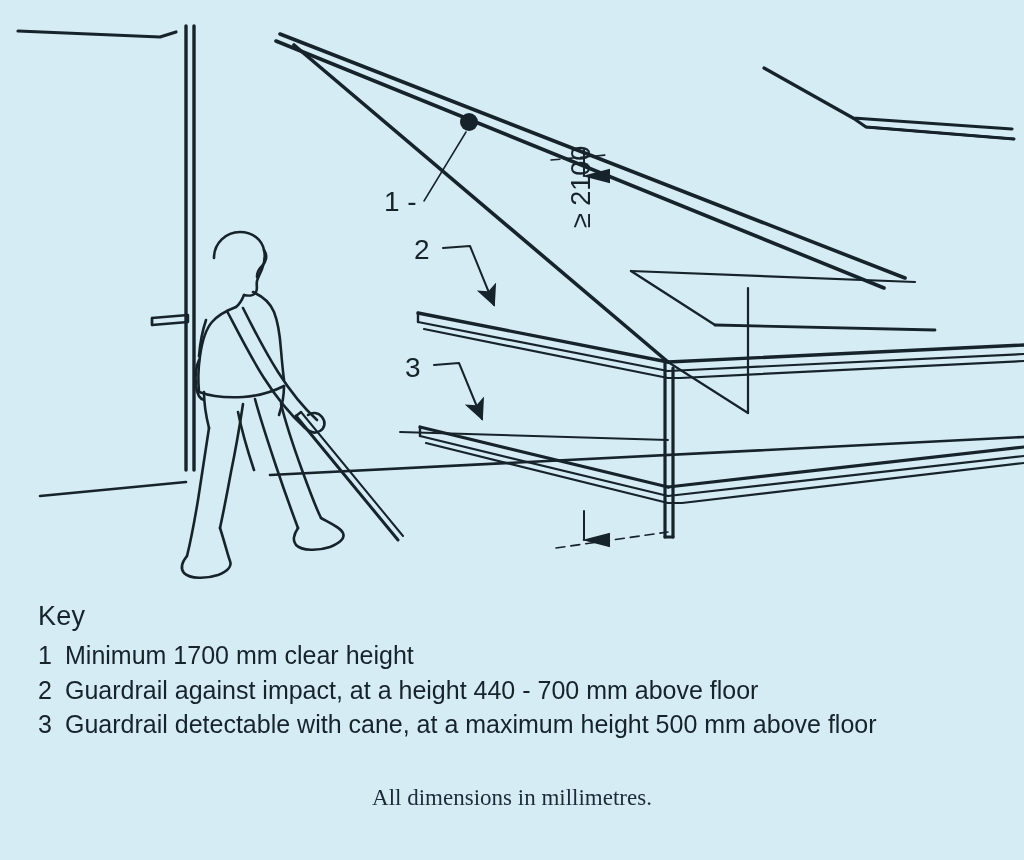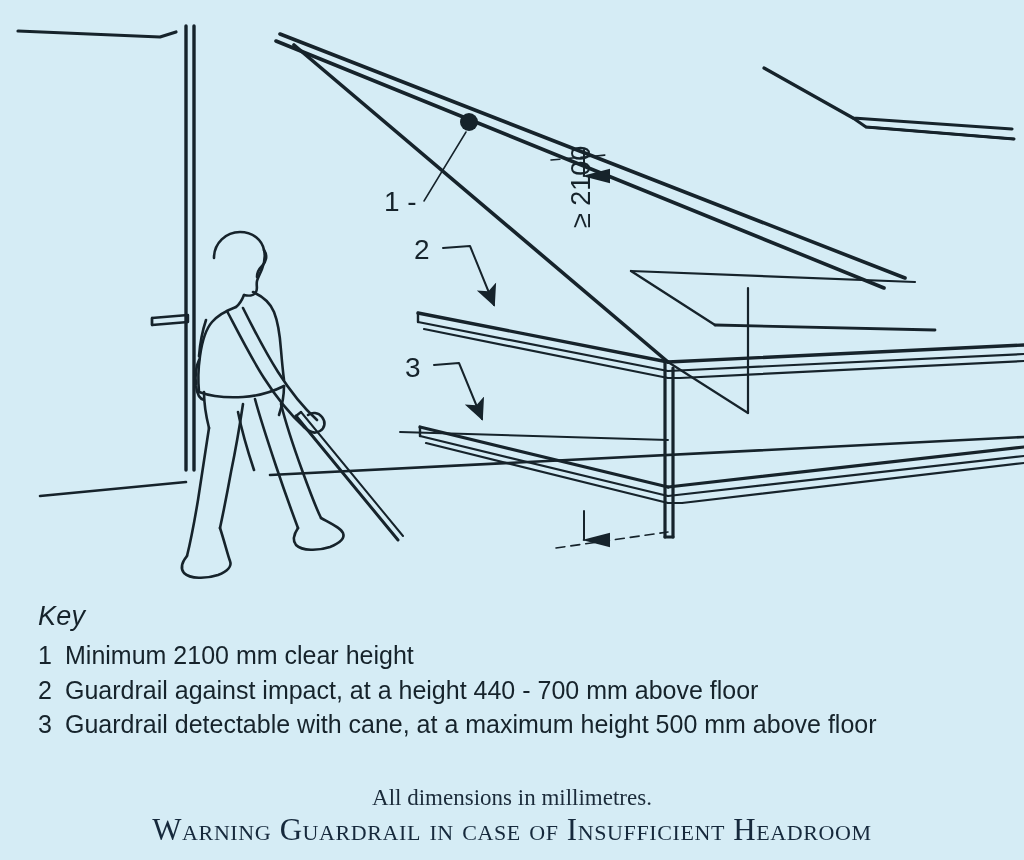--- a/index.html
+++ b/index.html
@@ -24,21 +24,20 @@
     height: 860px;
   }
   .key-block {
     position: absolute;
     left: 38px;
     top: 603px;
     width: 960px;
   }
   .key-title {
     font-family: "Liberation Sans", sans-serif;
-    font-style: italic;
     font-size: 27px;
     color: #16232b;
     line-height: 1.0;
     margin: 0 0 8px 0;
     letter-spacing: 0.2px;
   }
   .key-row {
     display: flex;
     align-items: baseline;
     font-family: "Liberation Sans", sans-serif;
@@ -279,31 +278,30 @@
 
   <div class="callout" id="callout-1">1 -</div>
   <div class="callout" id="callout-2">2</div>
   <div class="callout" id="callout-3">3</div>
 
   <div class="key-block">
     <div class="key-title">Key</div>
 
     <div class="key-row">
       <span class="key-num">1</span>
-      <span class="key-text">Minimum 2100 mm clear height</span>
+      <span class="key-text">Minimum 1700 mm clear height</span>
     </div>
 
     <div class="key-row">
       <span class="key-num">2</span>
       <span class="key-text">Guardrail against impact, at a height 440 - 700 mm above floor</span>
     </div>
 
     <div class="key-row">
       <span class="key-num">3</span>
       <span class="key-text">Guardrail detectable with cane, at a maximum height 500 mm above floor</span>
     </div>
   </div>
 
   <div class="dims-note">All dimensions in millimetres.</div>
 
-  <div class="fig-title">Warning Guardrail in case of Insufficient Headroom</div>
 
 </div>
 
 </body></html>

